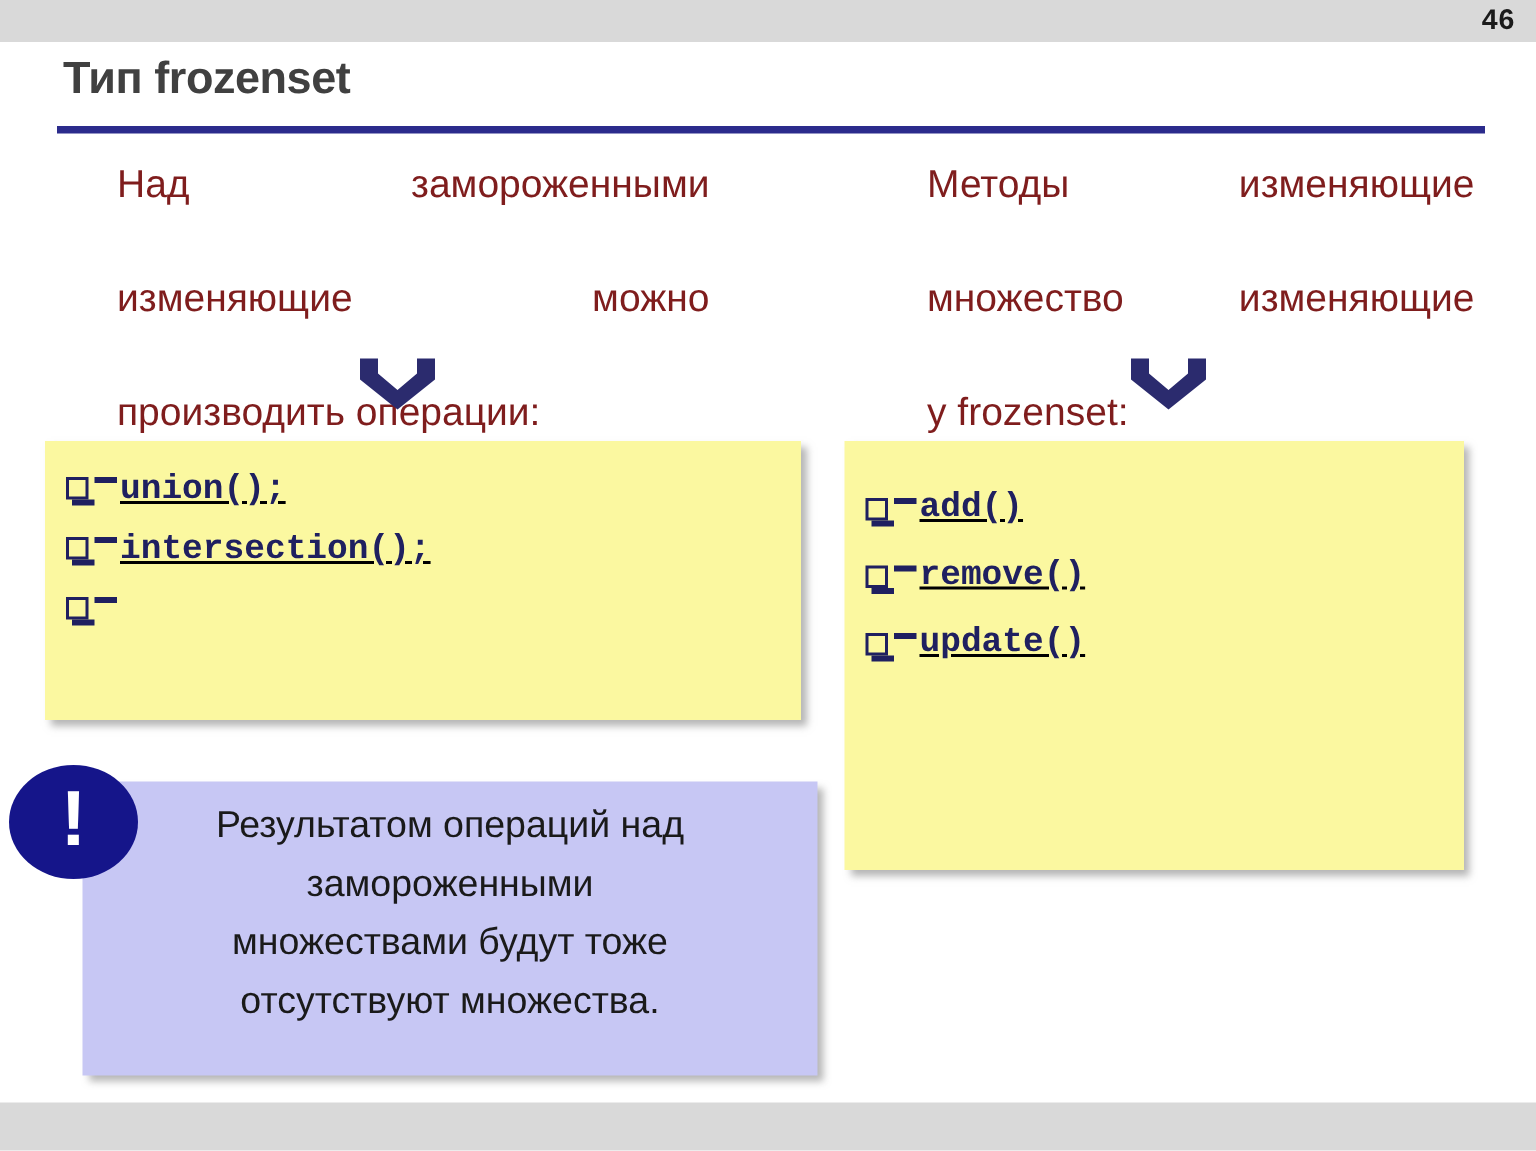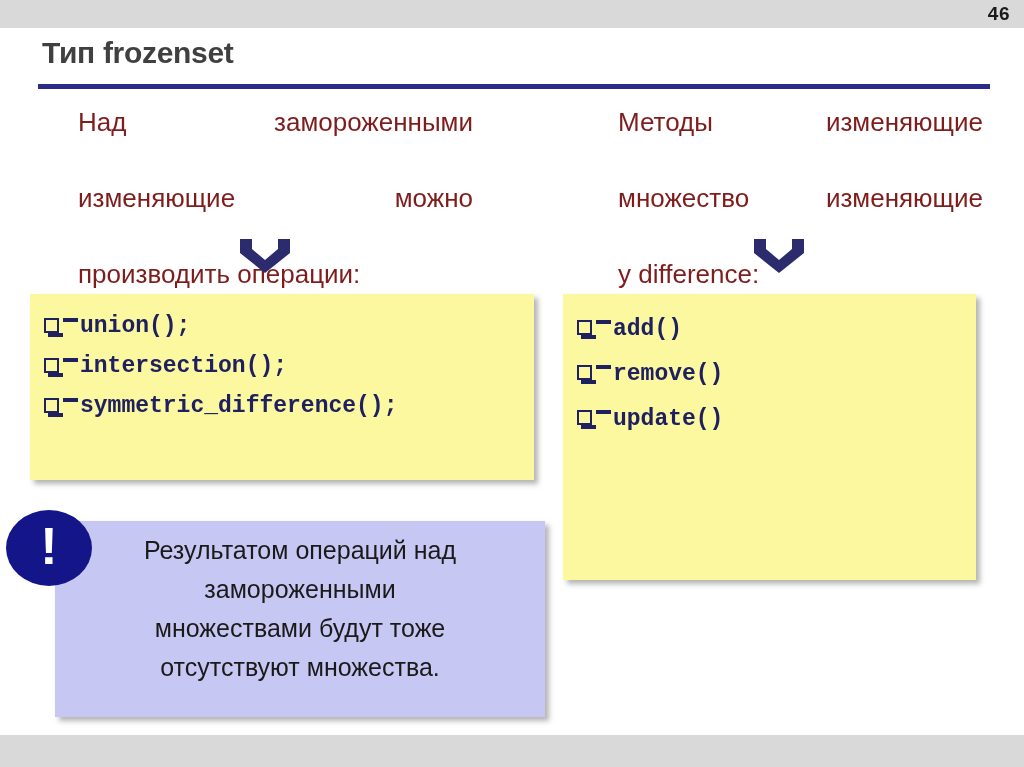--- a/index.html
+++ b/index.html
@@ -94,35 +94,36 @@
   #chevron-left  { left: 238px; top: 237px; }
   #chevron-right { left: 752px; top: 237px; }
 
   
   .code-box {
     position: absolute;
     background: #fbf8a0;
     box-shadow: 4px 4px 5px rgba(120,120,120,0.55);
     box-sizing: border-box;
     padding: 12px 14px 14px 14px;
+    text-decoration: underline;
   }
   #code-box-left  { left: 30px;  top: 294px; width: 504px; height: 186px; }
   #code-box-right { left: 563px; top: 294px; width: 413px; height: 286px; }
 
   .code-item {
     display: flex;
     align-items: center;
     font-family: "Liberation Mono", "DejaVu Sans Mono", monospace;
     font-size: 23px;
     font-weight: bold;
     color: #1f2060;
     height: 40px;
     white-space: nowrap;
   }
-  #code-box-right .code-item { height: 45px; }
+  #code-box-right .code-item { height: 45px; align-items: flex-end; }
 
   
   .bullet-square {
     position: relative;
     width: 19px;
     height: 19px;
     flex: 0 0 19px;
     margin-right: 17px;
     margin-top: 2px;
   }
@@ -207,21 +208,21 @@
     <div class="para"><span>изменяющие</span>
       <span>можно</span></div>
     <div class="para lastline"><span>производить операции:</span></div>
   </div>
 
   <div class="intro" id="intro-right">
     <div class="para"><span>Методы</span>
       <span>изменяющие</span></div>
     <div class="para"><span>множество</span>
       <span>изменяющие</span></div>
-    <div class="para lastline"><span>у difference:</span></div>
+    <div class="para lastline"><span>у frozenset:</span></div>
   </div>
 
   <div class="chevron" id="chevron-left">
     <svg viewBox="0 0 54 40" width="54" height="40" aria-hidden="true">
       <path d="M2 2 L2 16 L27 36 L52 16 L52 2 L40 2 L40 12 L27 23 L14 12 L14 2 Z" fill="#2b2b6e"></path>
     </svg>
   </div>
   <div class="chevron" id="chevron-right">
     <svg viewBox="0 0 54 40" width="54" height="40" aria-hidden="true">
       <path d="M2 2 L2 16 L27 36 L52 16 L52 2 L40 2 L40 12 L27 23 L14 12 L14 2 Z" fill="#2b2b6e"></path>
@@ -232,21 +233,20 @@
     <div class="code-item">
       <span class="bullet-square"></span>
       <span class="code-text">union();</span>
     </div>
     <div class="code-item">
       <span class="bullet-square"></span>
       <span class="code-text">intersection();</span>
     </div>
     <div class="code-item">
       <span class="bullet-square"></span>
-      <span class="code-text">symmetric_difference();</span>
     </div>
   </div>
 
   <div class="code-box" id="code-box-right">
     <div class="code-item">
       <span class="bullet-square"></span>
       <span class="code-text">add()</span>
     </div>
     <div class="code-item">
       <span class="bullet-square"></span>

